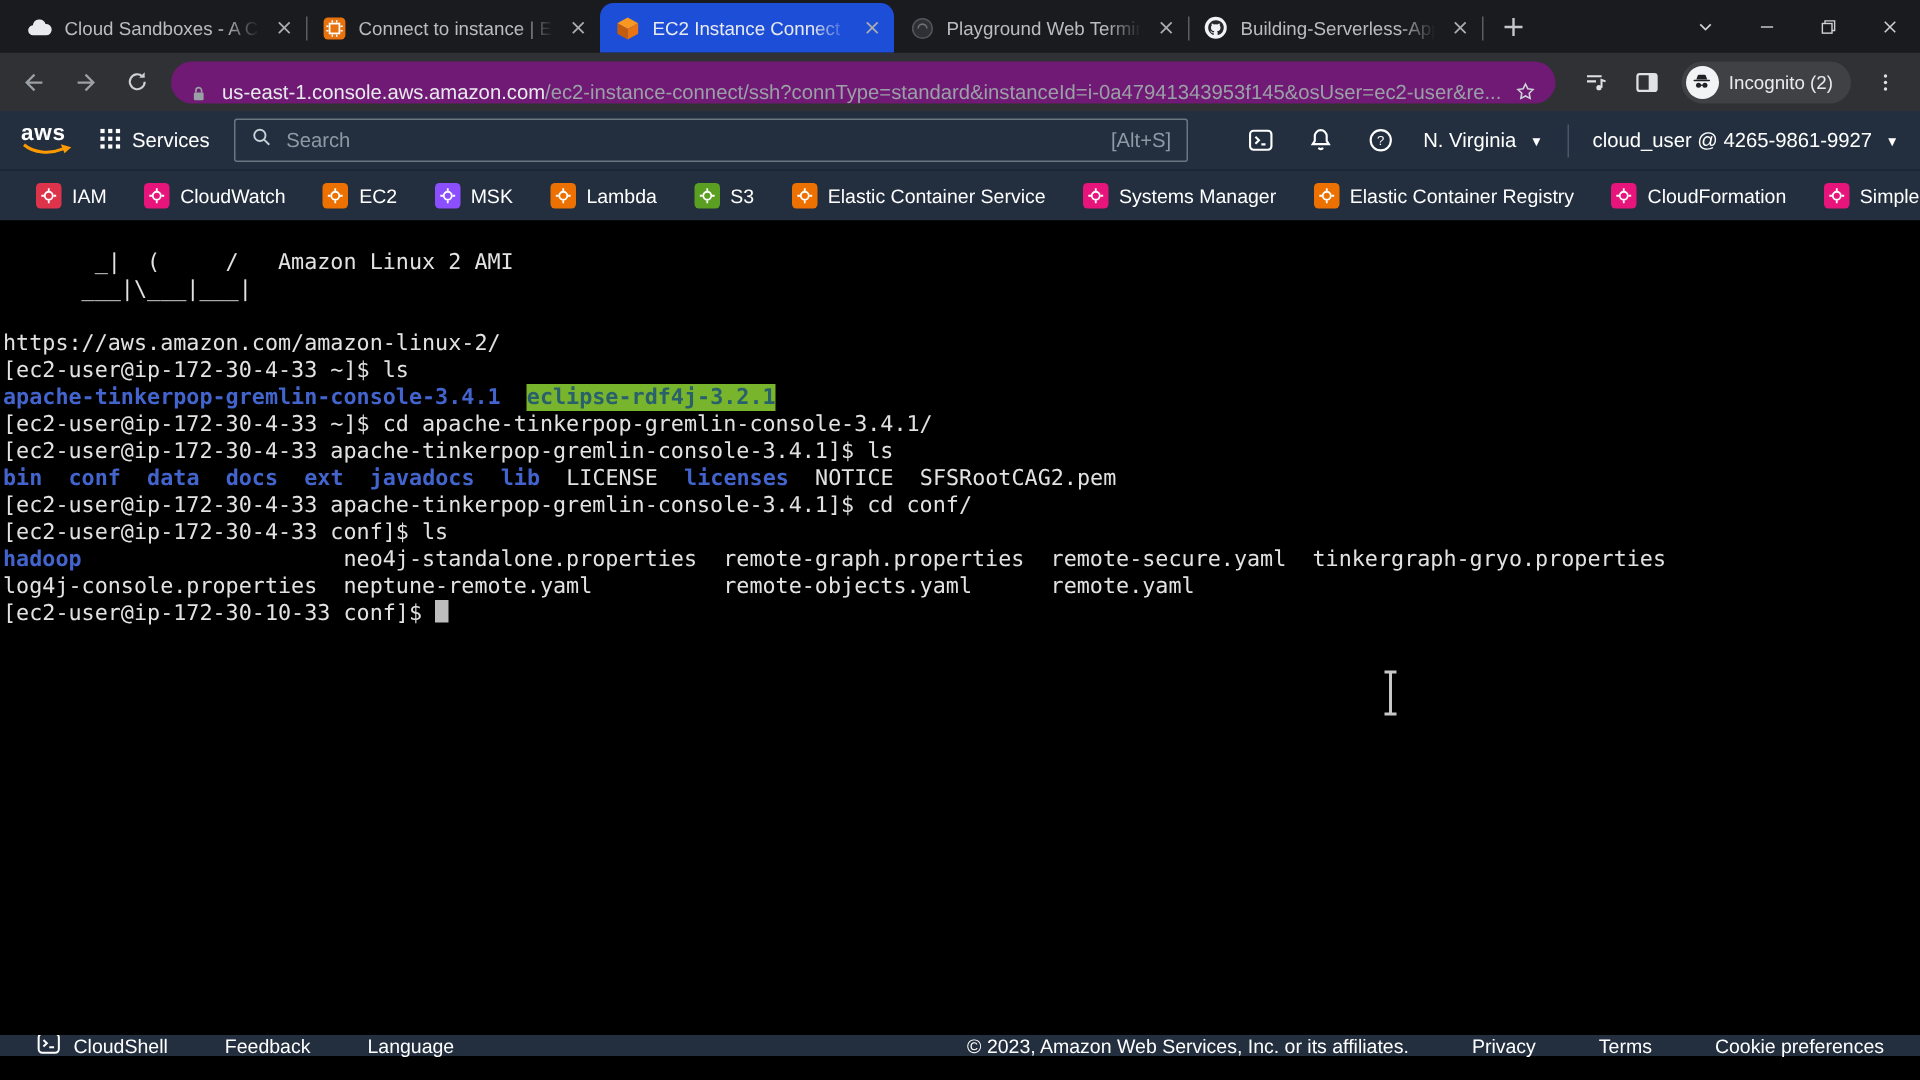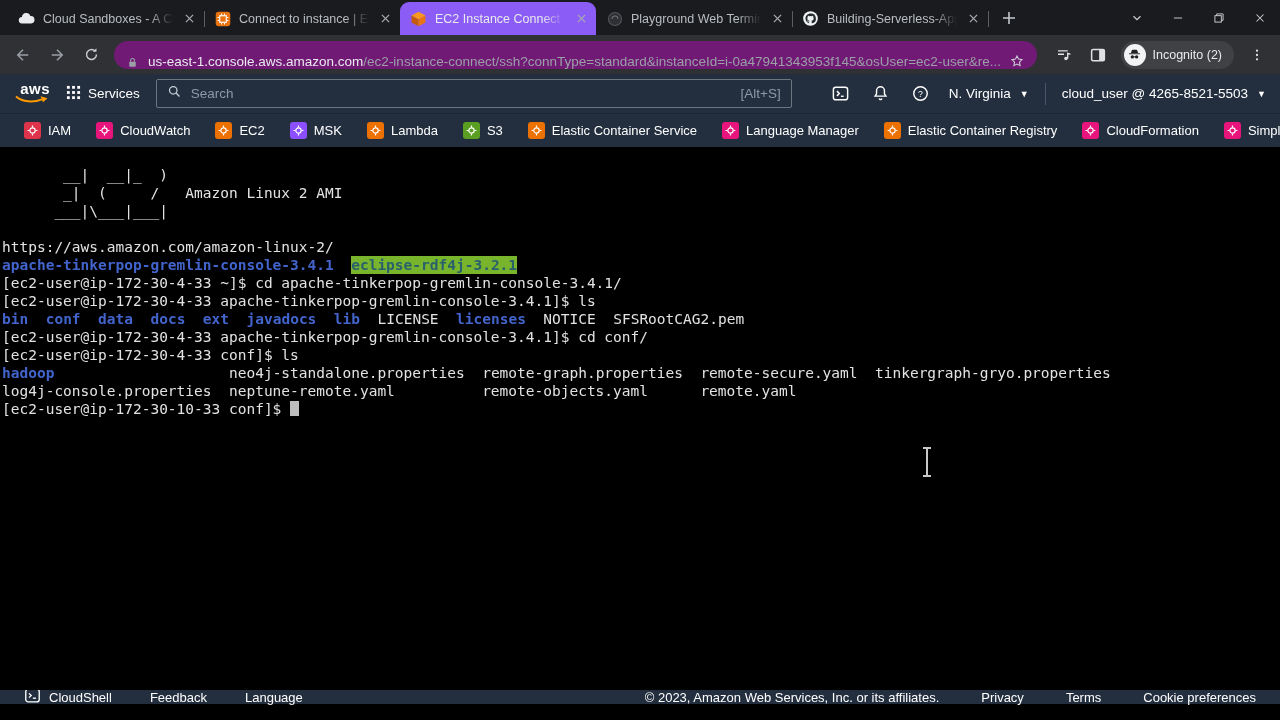--- a/index.html
+++ b/index.html
@@ -5,21 +5,21 @@
   * { box-sizing: border-box; margin: 0; padding: 0; }
   html,body { width:1280px; height:720px; overflow:hidden; background:#000;
     font-family:"Liberation Sans", sans-serif; }
 
   
   .tabstrip { height:35px; background:#1a1b1e; display:flex; align-items:flex-end; padding-left:8px; }
   .tabs { display:flex; align-items:flex-end; }
   .tab { width:196px; height:33px; display:flex; align-items:center; gap:8px;
     padding:0 6px 0 10px; color:#b9bdc1; font-size:12.5px; border-radius:9px 9px 0 0;
     position:relative; cursor:default; }
-  .tab.active { background:#8b5cf6; color:#e8eaed; }
+  .tab.active { background:#1d4ed8; color:#e8eaed; }
   .tab.sep::after { content:""; position:absolute; right:-1px; top:9px; height:16px;
     width:1px; background:#5a5e63; }
   .favicon { width:17px; height:17px; flex:0 0 auto; display:flex; align-items:center; justify-content:center; }
   .tab-title { flex:1; overflow:hidden; white-space:nowrap;
     -webkit-mask-image:linear-gradient(90deg,#000 82%,transparent); mask-image:linear-gradient(90deg,#000 82%,transparent); }
   .tab-close { width:17px; height:17px; border-radius:50%; display:flex; align-items:center;
     justify-content:center; color:#a7abb0; }
   .newtab { width:30px; height:30px; margin:0 0 2px 6px; display:flex; align-items:center;
     justify-content:center; color:#c4c7cb; font-size:20px; font-weight:400; }
   .wincontrols { margin-left:auto; display:flex; height:35px; align-items:center; }
@@ -37,21 +37,21 @@
   .box-icon { color:#9aa0a6; display:flex; align-items:center; }
   .toolbar-action { width:30px; height:30px; display:flex; align-items:center; justify-content:center; color:#dfe1e5; }
   .incog-pill { display:flex; align-items:center; gap:7px; background:#3f4144; border-radius:15px;
     height:28px; padding:0 12px 0 3px; color:#e8eaed; font-size:12.5px; margin:0 4px; white-space:nowrap; }
   .incog-circle { width:22px; height:22px; border-radius:50%; background:#f1f3f4;
     display:flex; align-items:center; justify-content:center; }
 
   
   .aws-header { height:40px; background:#232f3e; display:flex; align-items:center;
     padding:0 14px; gap:16px; border-bottom:1px solid #1b2532; }
-  .aws-logo { position:relative; width:36px; height:24px; flex:0 0 auto;text-align:right; }
+  .aws-logo { position:relative; width:36px; height:24px; flex:0 0 auto; }
   .aws-logo .word { color:#fff; font-weight:bold; font-size:15px; letter-spacing:.5px; line-height:14px; }
   .aws-logo svg { position:absolute; left:1px; top:13px; }
   .hdr-item { display:flex; align-items:center; gap:7px; color:#fff; font-size:13.5px; white-space:nowrap; }
   .search-box { width:636px; height:29px; border:1px solid #6b7681; border-radius:2px;
     display:flex; align-items:center; padding:0 10px; gap:9px; }
   .search-ph { flex:1; font-size:13.5px; color:#8d99a5; }
   .search-sc { font-size:13.5px; color:#8d99a5; }
   .hdr-spacer { flex:1; }
   .hdr-icon { color:#fff; display:flex; align-items:center; justify-content:center; width:24px; }
   .caret { font-size:9px; color:#fff; margin-left:2px; }
@@ -303,21 +303,21 @@
         <circle cx="12" cy="12" r="8.5" fill="none" stroke="#fff" stroke-width="1.8"></circle>
         <text x="12" y="16" text-anchor="middle" font-size="11" font-family="Liberation Sans, sans-serif" fill="#fff">?</text>
       </svg>
   </div>
   <div class="hdr-item">
     <span>N. Virginia</span>
     <span class="caret">▼</span>
   </div>
   <div class="vdiv"></div>
   <div class="hdr-item">
-    <span>cloud_user @ 4265-8521-5503</span>
+    <span>cloud_user @ 4265-9861-9927</span>
     <span class="caret">▼</span>
   </div>
 </div>
 
 <div class="favbar">
     <div class="fav">
       <span class="fav-icon" style="background: rgb(221, 52, 76);">
         <svg width="11" height="11" viewBox="0 0 12 12">
           <circle cx="6" cy="6" r="2.9" fill="none" stroke="#fff" stroke-width="1.3"></circle>
           <path d="M6 .6v2M6 9.4v2M.6 6h2M9.4 6h2" stroke="#fff" stroke-width="1.3"></path>
@@ -379,21 +379,21 @@
       </span>
       <span>Elastic Container Service</span>
     </div>
     <div class="fav">
       <span class="fav-icon" style="background: rgb(231, 21, 123);">
         <svg width="11" height="11" viewBox="0 0 12 12">
           <circle cx="6" cy="6" r="2.9" fill="none" stroke="#fff" stroke-width="1.3"></circle>
           <path d="M6 .6v2M6 9.4v2M.6 6h2M9.4 6h2" stroke="#fff" stroke-width="1.3"></path>
         </svg>
       </span>
-      <span>Language Manager</span>
+      <span>Systems Manager</span>
     </div>
     <div class="fav">
       <span class="fav-icon" style="background: rgb(237, 113, 0);">
         <svg width="11" height="11" viewBox="0 0 12 12">
           <circle cx="6" cy="6" r="2.9" fill="none" stroke="#fff" stroke-width="1.3"></circle>
           <path d="M6 .6v2M6 9.4v2M.6 6h2M9.4 6h2" stroke="#fff" stroke-width="1.3"></path>
         </svg>
       </span>
       <span>Elastic Container Registry</span>
     </div>
@@ -412,25 +412,25 @@
           <circle cx="6" cy="6" r="2.9" fill="none" stroke="#fff" stroke-width="1.3"></circle>
           <path d="M6 .6v2M6 9.4v2M.6 6h2M9.4 6h2" stroke="#fff" stroke-width="1.3"></path>
         </svg>
       </span>
       <span>Simple Queue Service</span>
     </div>
   </div>
 
 <div class="terminal">
   <div id="term-out">
-      <div class="term-line"><span class="seg-p">       __|  __|_  )</span></div>
       <div class="term-line"><span class="seg-p">       _|  (     /   Amazon Linux 2 AMI</span></div>
       <div class="term-line"><span class="seg-p">      ___|\___|___|</span></div>
       <div class="term-line"><span class="seg-p"></span></div>
       <div class="term-line"><span class="seg-p">https://aws.amazon.com/amazon-linux-2/</span></div>
+      <div class="term-line"><span class="seg-p">[ec2-user@ip-172-30-4-33 ~]$ ls</span></div>
       <div class="term-line"><span class="seg-d">apache-tinkerpop-gremlin-console-3.4.1</span><span class="seg-p">  </span><span class="seg-h">eclipse-rdf4j-3.2.1</span></div>
       <div class="term-line"><span class="seg-p">[ec2-user@ip-172-30-4-33 ~]$ cd apache-tinkerpop-gremlin-console-3.4.1/</span></div>
       <div class="term-line"><span class="seg-p">[ec2-user@ip-172-30-4-33 apache-tinkerpop-gremlin-console-3.4.1]$ ls</span></div>
       <div class="term-line"><span class="seg-d">bin</span><span class="seg-p">  </span><span class="seg-d">conf</span><span class="seg-p">  </span><span class="seg-d">data</span><span class="seg-p">  </span><span class="seg-d">docs</span><span class="seg-p">  </span><span class="seg-d">ext</span><span class="seg-p">  </span><span class="seg-d">javadocs</span><span class="seg-p">  </span><span class="seg-d">lib</span><span class="seg-p">  LICENSE  </span><span class="seg-d">licenses</span><span class="seg-p">  NOTICE  SFSRootCAG2.pem</span></div>
       <div class="term-line"><span class="seg-p">[ec2-user@ip-172-30-4-33 apache-tinkerpop-gremlin-console-3.4.1]$ cd conf/</span></div>
       <div class="term-line"><span class="seg-p">[ec2-user@ip-172-30-4-33 conf]$ ls</span></div>
       <div class="term-line"><span class="seg-d">hadoop</span><span class="seg-p">                    neo4j-standalone.properties  remote-graph.properties  remote-secure.yaml  tinkergraph-gryo.properties</span></div>
       <div class="term-line"><span class="seg-p">log4j-console.properties  neptune-remote.yaml          remote-objects.yaml      remote.yaml</span></div>
       <div class="term-line"><span class="seg-p">[ec2-user@ip-172-30-10-33 conf]$ </span><span class="seg-c"></span></div>
     </div>

